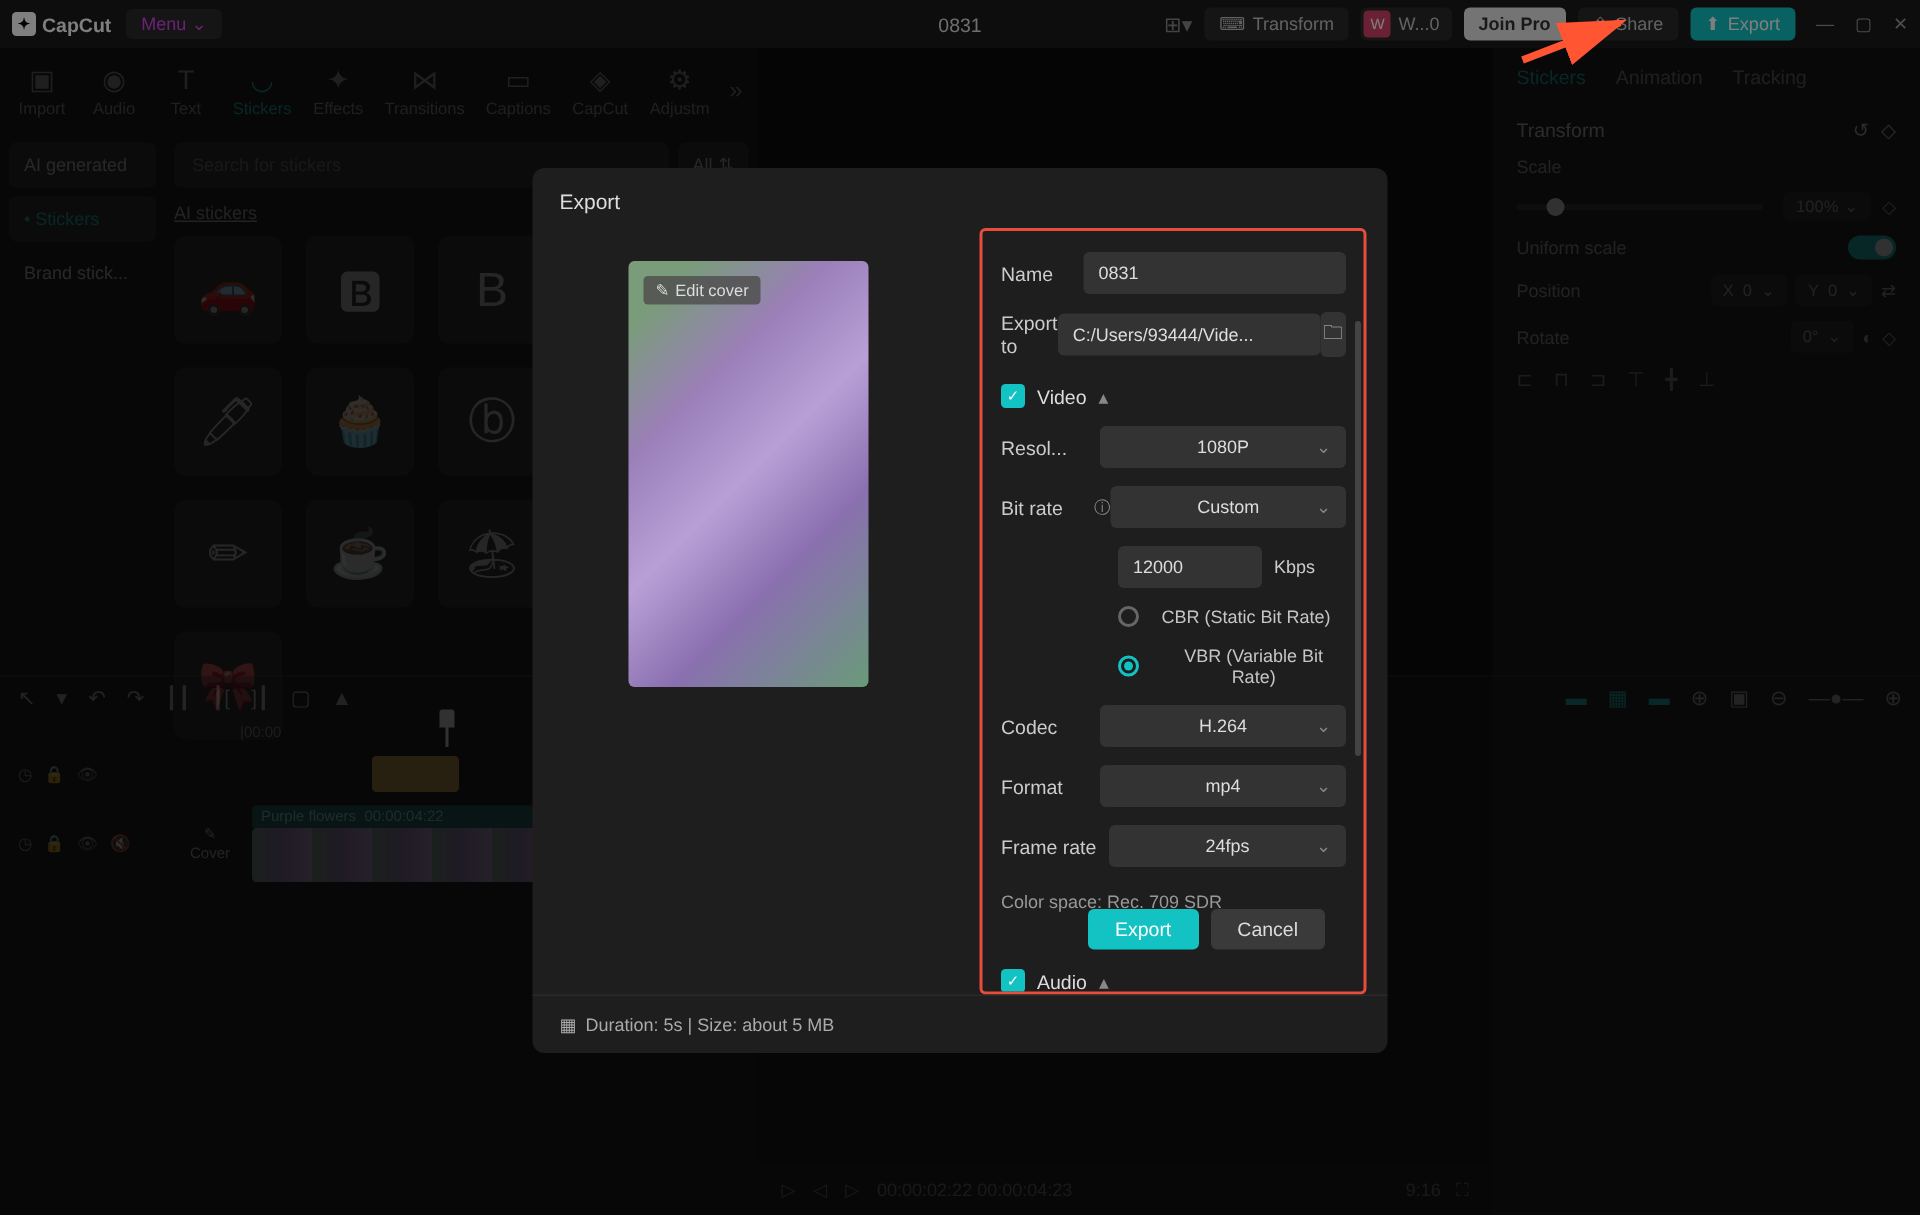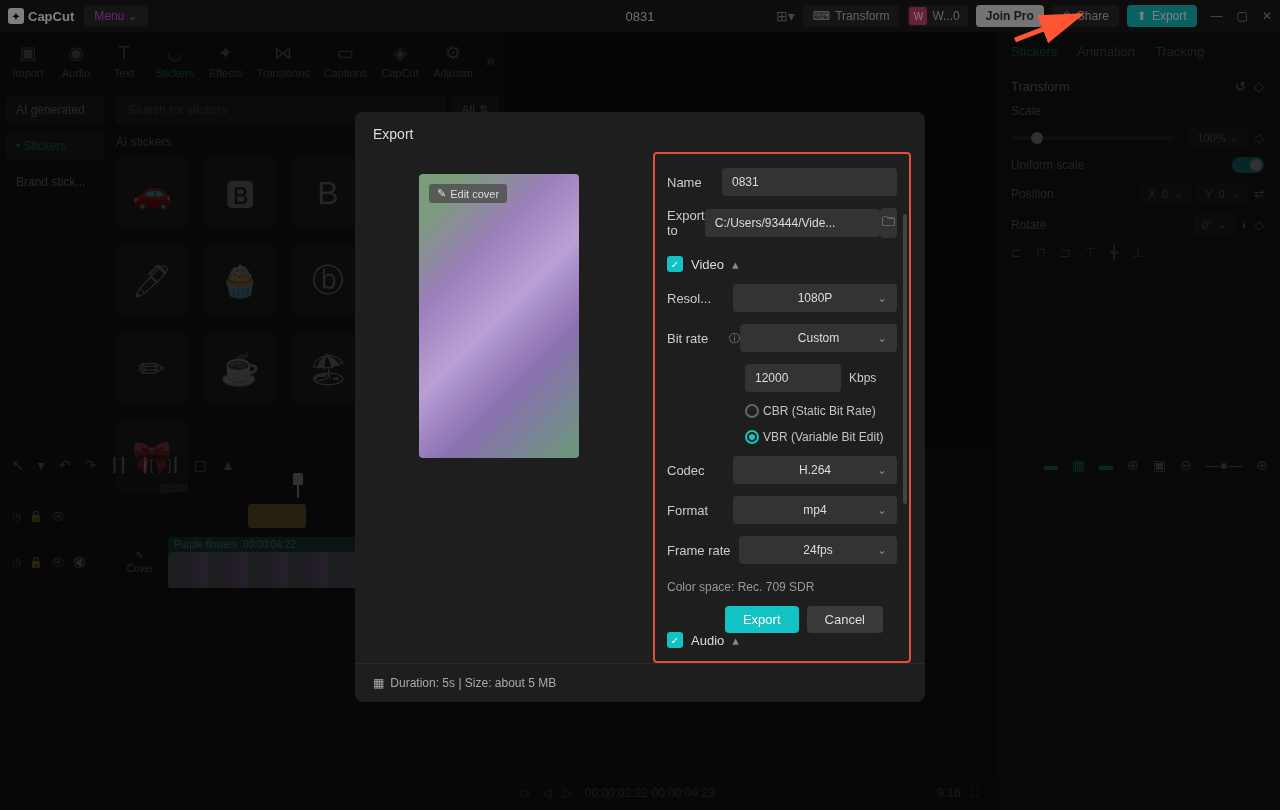--- a/index.html
+++ b/index.html
@@ -36,21 +36,21 @@
 .left-sub { display: flex; flex: 1; }
 .left-sidebar { width: 110px; padding: 6px; display: flex; flex-direction: column; gap: 6px; }
 .side-pill { padding: 8px 10px; border-radius: 5px; font-size: 12px; color: #ccc; cursor: pointer; }
 .side-pill.active { background: #2a2a2a; color: #13c2c2; }
 .side-pill.highlighted { background: #2a2a2a; }
 
 .stickers-area { flex: 1; padding: 6px; }
 .search-row { display: flex; gap: 6px; margin-bottom: 10px; }
 .search-input { flex: 1; background: #2a2a2a; border: none; border-radius: 5px; padding: 8px 12px; color: #999; font-size: 12px; }
 .filter-pill { background: #2a2a2a; padding: 6px 10px; border-radius: 5px; font-size: 12px; display: flex; align-items: center; gap: 4px; cursor: pointer; justify-content: center; }
-.section-label { font-size: 12px; color: #aaa; margin: 8px 0; }
+.section-label { font-size: 12px; color: #aaa; margin: 8px 0; text-decoration: underline; }
 .sticker-grid { display: grid; grid-template-columns: repeat(4, 72px); gap: 16px; }
 .sticker-cell { width: 72px; height: 72px; background: #2a2a2a; border-radius: 8px; display: flex; align-items: center; justify-content: center; font-size: 32px; }
 
 
 .player-header { display: flex; align-items: center; padding: 10px 16px; font-size: 13px; color: #aaa; justify-content: space-between; }
 .burger { font-size: 14px; cursor: pointer; }
 .player-viewport { flex: 1; display: flex; align-items: center; justify-content: center; background: #0a0a0a; position: relative; }
 .player-frame { width: 178px; height: 320px; background: linear-gradient(135deg, #a58ac7, #8dc99f 40%, #b89fd6 70%, #9fd6b8); border-radius: 2px; }
 .player-controls { display: flex; align-items: center; padding: 10px 16px; gap: 12px; font-size: 12px; color: #aaa; justify-content: space-between; }
 .pc-left { display: flex; gap: 12px; align-items: center; }
@@ -97,21 +97,21 @@
 .edit-cover-btn { position: absolute; top: 10px; left: 10px; background: rgba(80,80,80,0.85); padding: 3px 8px; border-radius: 3px; font-size: 11px; color: #ddd; display: flex; align-items: center; gap: 4px; cursor: pointer; }
 .modal-right { flex: 1; border: 2px solid #e74c3c; border-radius: 4px; padding: 14px 12px; display: flex; flex-direction: column; gap: 12px; overflow-y: auto; }
 .form-row { display: flex; align-items: center; gap: 0; font-size: 13px; }
 .form-label { width: 66px; color: #ccc; }
 .form-input { flex: 1; background: #333; border: none; padding: 7px 10px; border-radius: 4px; color: #ddd; font-size: 12px; }
 .form-select { flex: 1; background: #333; border: none; padding: 7px 10px; border-radius: 4px; color: #ddd; font-size: 12px; text-align: center; position: relative; display: flex; justify-content: center; align-items: center; cursor: pointer; }
 .form-select::after { content: '⌄'; position: absolute; right: 10px; color: #888; }
 .folder-btn { width: 30px; height: 30px; background: #333; border-radius: 4px; display: flex; align-items: center; justify-content: center; cursor: pointer; }
 .section-head { display: flex; align-items: center; gap: 8px; font-size: 13px; color: #ddd; margin-top: 6px; }
 .chk { width: 16px; height: 16px; background: #13c2c2; border-radius: 3px; display: inline-flex; align-items: center; justify-content: center; color: #fff; font-size: 10px; }
-.radio-row { display: flex; align-items: center; gap: 4px; font-size: 12px; margin-left: 78px; text-align: center; }
+.radio-row { display: flex; align-items: center; gap: 15px; font-size: 12px; margin-left: 78px; text-align: center; }
 .radio { width: 14px; height: 14px; border: 2px solid #666; border-radius: 50%; display: inline-flex; align-items: center; justify-content: center; }
 .radio.checked { border-color: #13c2c2; }
 .radio.checked::after { content: ''; width: 6px; height: 6px; background: #13c2c2; border-radius: 50%; }
 .bitrate-input-row { display: flex; gap: 8px; align-items: center; margin-left: 78px; }
 .kbps-input { width: 96px; background: #333; border: none; padding: 7px 10px; border-radius: 4px; color: #ddd; font-size: 12px; }
 .kbps-label { font-size: 12px; color: #ccc; }
 .info-icon { color: #888; font-size: 11px; margin-left: -4px; }
 .colorspace { font-size: 12px; color: #999; margin-top: 4px; }
 .divider { height: 1px; background: #333; margin: 4px 0; }
 .modal-footer { padding: 12px 18px; display: flex; align-items: center; justify-content: space-between; border-top: 1px solid #2a2a2a; }
@@ -427,21 +427,21 @@
       <div class="bitrate-input-row">
         <input class="kbps-input" value="12000" style="">
         <span class="kbps-label">Kbps</span>
       </div>
       <div class="radio-row">
         <span class="radio"></span>
         <span>CBR (Static Bit Rate)</span>
       </div>
       <div class="radio-row">
         <span class="radio checked"></span>
-        <span>VBR (Variable Bit Edit)</span>
+        <span>VBR (Variable Bit Rate)</span>
       </div>
       <div class="form-row">
         <span class="form-label">Codec</span>
         <div class="form-select">H.264</div>
       </div>
       <div class="form-row">
         <span class="form-label">Format</span>
         <div class="form-select">mp4</div>
       </div>
       <div class="form-row">

